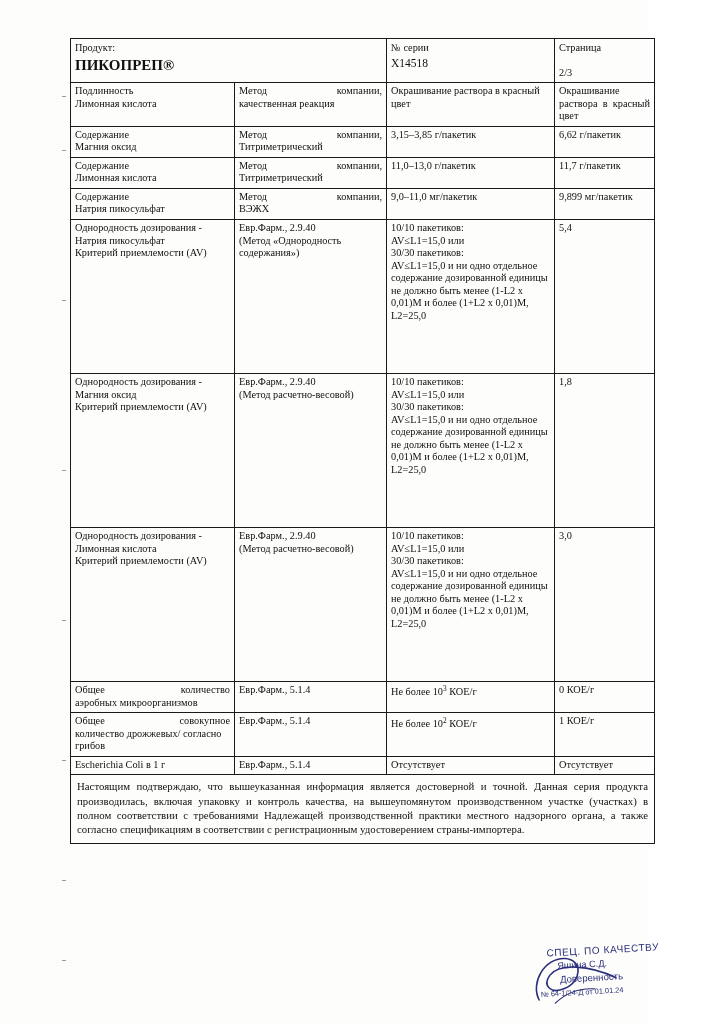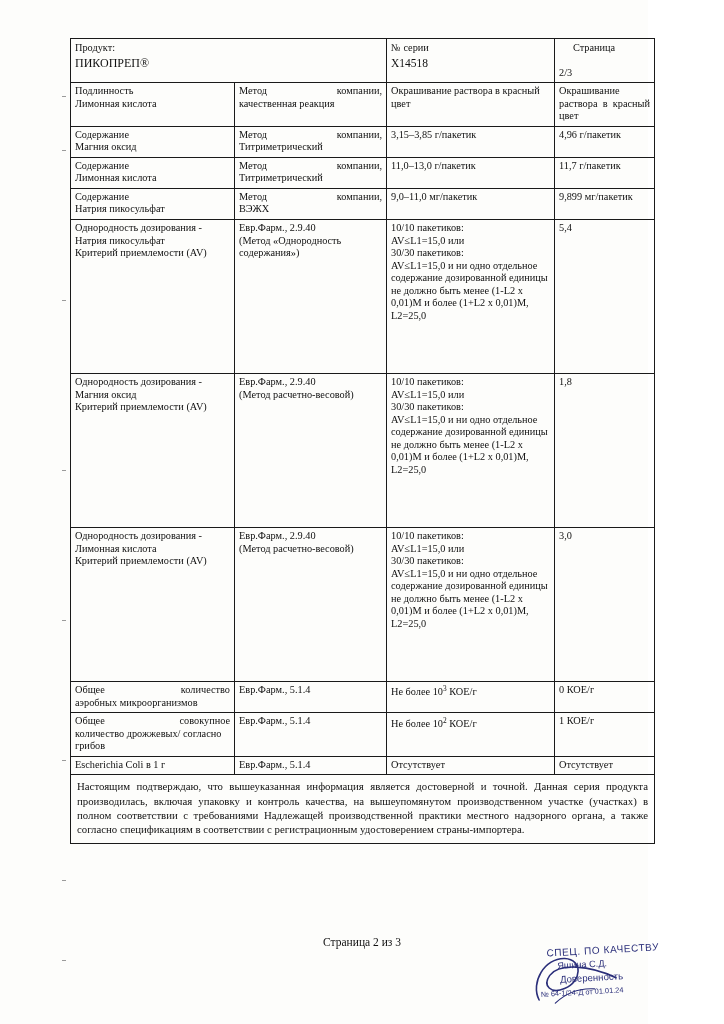--- a/index.html
+++ b/index.html
@@ -36,24 +36,24 @@
     border: 1px solid #1a1a1a;
     vertical-align: top;
     padding: 2px 4px 3px 4px;
   }
   .c1 { width: 164px; }
   .c2 { width: 152px; }
   .c3 { width: 168px; }
   .c4 { width: 100px; }
   .header-row td { padding-top: 3px; padding-bottom: 3px; }
   .hdr-prod-label { display:block; }
-  .hdr-prod-name { display:block; font-weight: normal; font-size: 12px; margin-top: 1px;}
+  .hdr-prod-name { display:block; font-weight: bold; font-size: 15px; margin-top: 1px;}
   .hdr-ser-label { display:block; }
   .hdr-ser-val { display:block; font-weight: normal; font-size: 11.5px; margin-top: 1px;}
-  .hdr-pg-label { display:block;margin-left:14px; }
+  .hdr-pg-label { display:block; }
   .hdr-pg-val { display:block; margin-top: 12px; }
   .method-split {
     display: flex;
     justify-content: space-between;
     gap: 12px;
   }
   .method-split span:first-child { white-space: nowrap; }
   .spread {
     display: block;
     text-align: justify;
@@ -151,21 +151,21 @@
         <td><span style="white-space:pre-line">Содержание
 Магния оксид</span></td>
         <td>
           <span class="method-split">
             <span>Метод</span>
             <span>компании,</span>
           </span>
           <span>Титриметрический</span>
         </td>
         <td><span>3,15–3,85 г/пакетик</span></td>
-        <td><span>4,96 г/пакетик</span></td>
+        <td><span>6,62 г/пакетик</span></td>
       </tr>
 
       <tr>
         <td><span style="white-space:pre-line">Содержание
 Лимонная кислота</span></td>
         <td>
           <span class="method-split">
             <span>Метод</span>
             <span>компании,</span>
           </span>
@@ -257,21 +257,20 @@
         <td><span>Отсутствует</span></td>
         <td><span>Отсутствует</span></td>
       </tr>
 
       <tr>
         <td colspan="4" style="padding:4px 6px 6px 6px; text-align:justify; font-size:10.8px; line-height:1.33;">Настоящим подтверждаю, что вышеуказанная информация является достоверной и точной. Данная серия продукта производилась, включая упаковку и контроль качества, на вышеупомянутом производственном участке (участках) в полном соответствии с требованиями Надлежащей производственной практики местного надзорного органа, а также согласно спецификациям в соответствии с регистрационным удостоверением страны-импортера.</td>
       </tr>
     </tbody>
   </table>
 
-  <div class="footer-page">Страница 2 из 3</div>
 
   <div class="stamp">
     <svg width="180" height="80" viewBox="0 0 180 80">
       <path d="M18 58 C10 40, 26 16, 46 18 C64 20, 62 42, 44 48 C30 53, 22 44, 30 34 C40 22, 70 26, 96 40" fill="none" stroke="#2b2f7a" stroke-width="1.6" stroke-linecap="round"></path>
       <path d="M34 62 C46 52, 58 48, 74 50" fill="none" stroke="#2b2f7a" stroke-width="1.2" stroke-linecap="round"></path>
     </svg>
     <div class="l1">СПЕЦ. ПО КАЧЕСТВУ</div>
     <div class="l2">Яшина С.Д.</div>
     <div class="l3">Доверенность</div>
     <div class="l4">№ 64-1/24-Д от 01.01.24</div>

